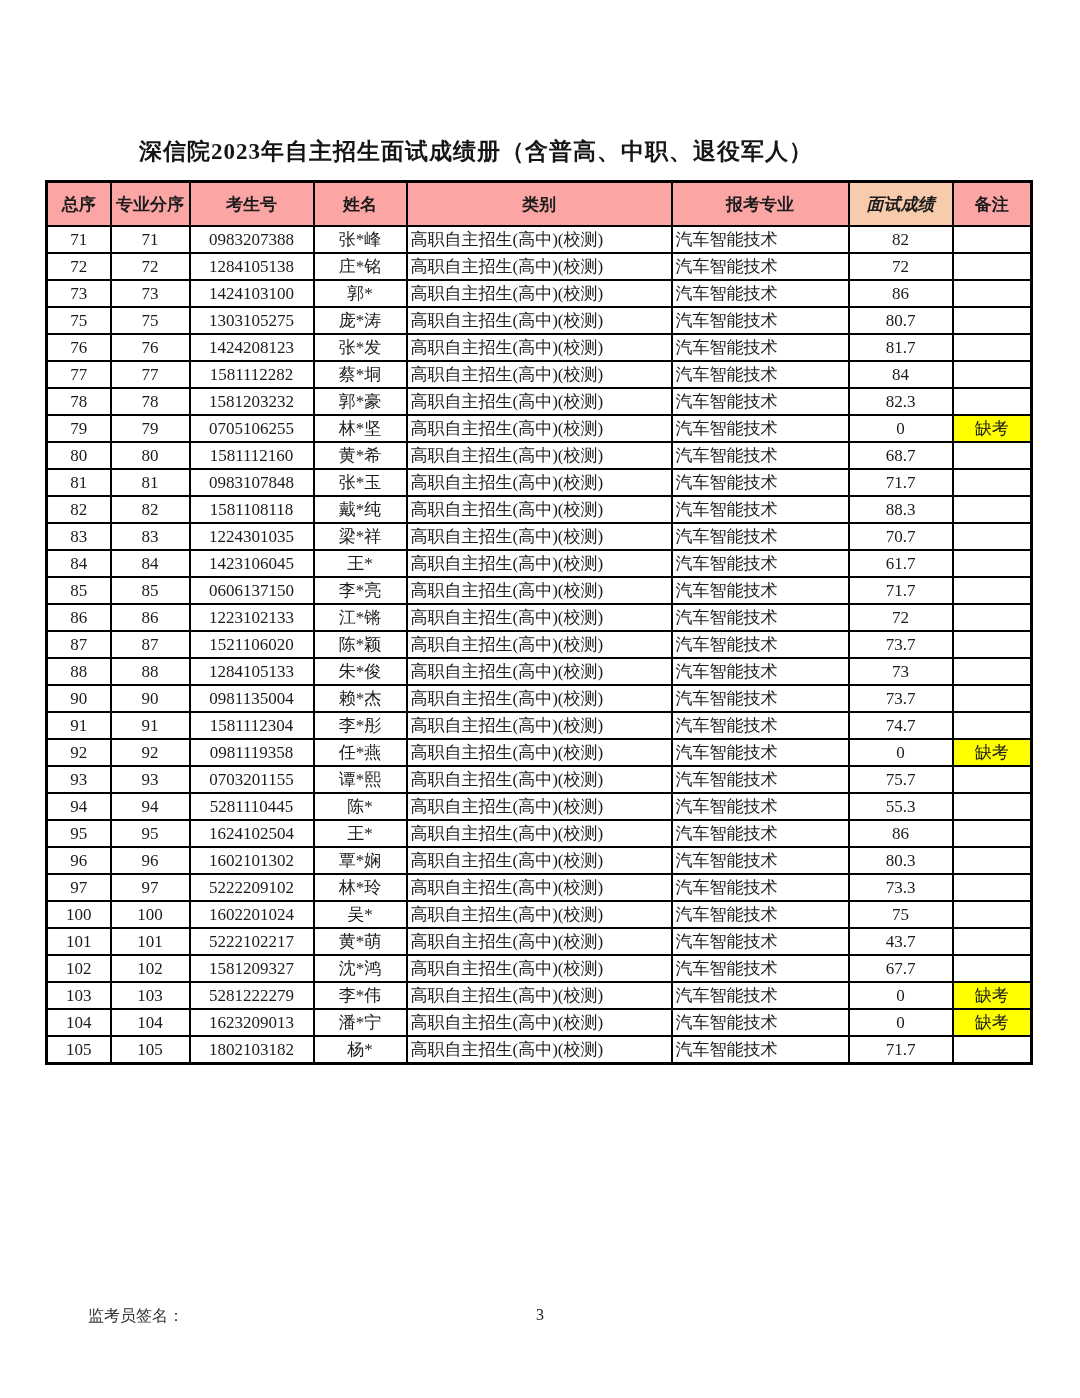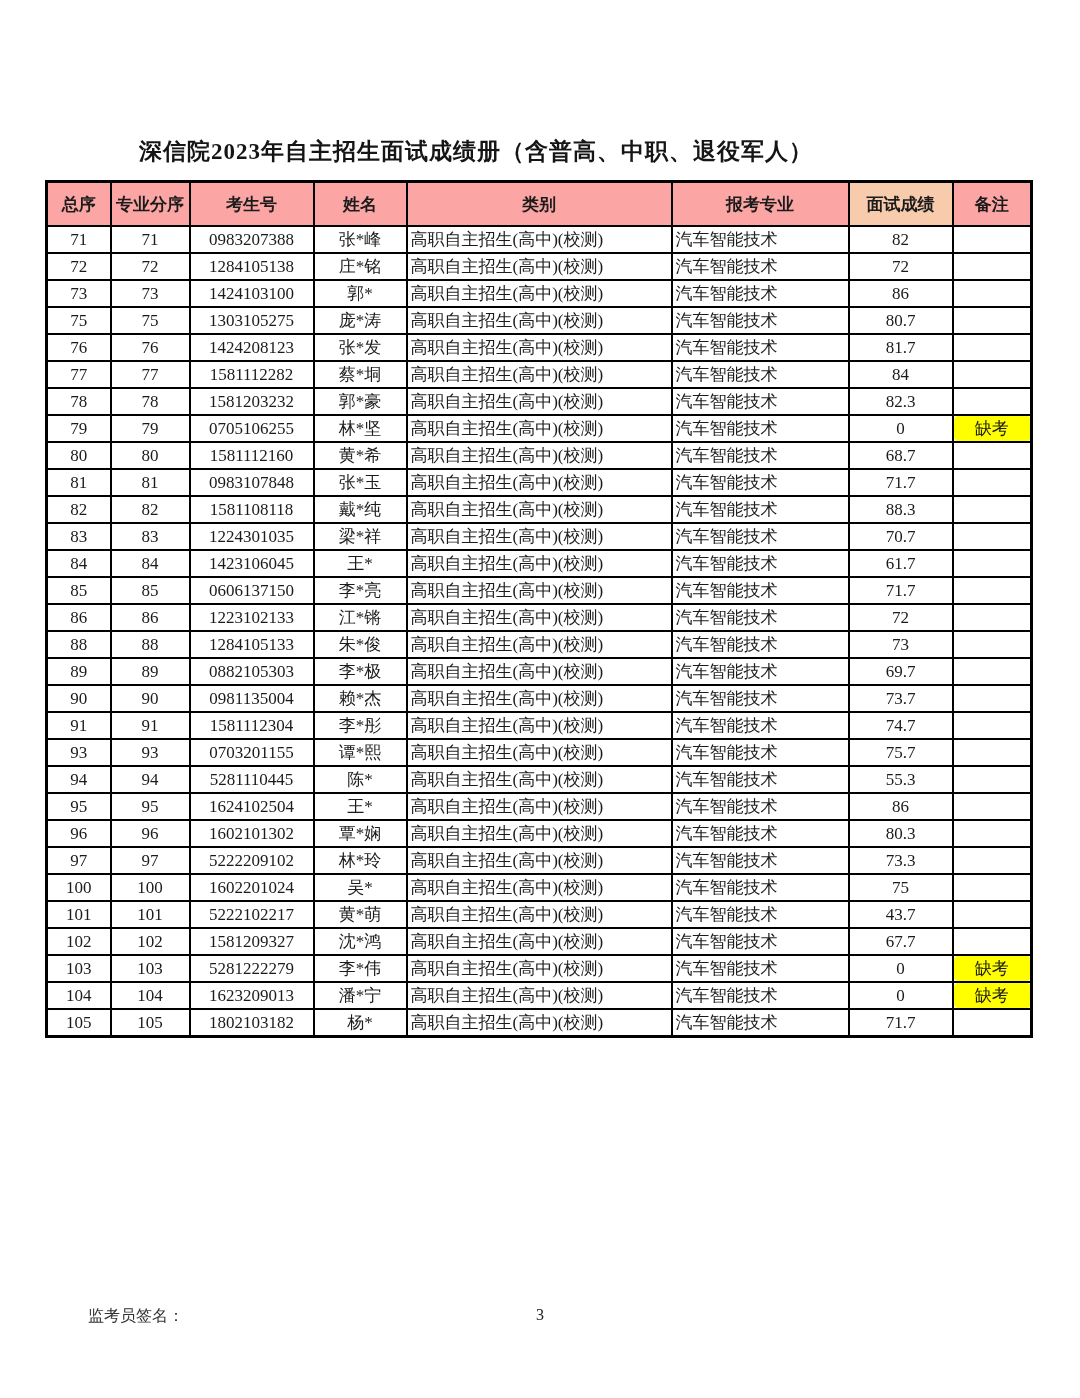--- a/index.html
+++ b/index.html
@@ -49,29 +49,29 @@
     height: 42px;
     font-weight: bold;
     font-size: 17px;
     background: #fca5a5;
   }
   table.score-table td {
     height: 25px;
   }
   table.score-table th.highlight {
     background: var(--score-header-bg, #F8CBAD);
+    font-style: italic;
   }
   table.score-table td.left {
     text-align: left;
     padding-left: 3px;
   }
   table.score-table td.absent {
     background: var(--absent-bg, #FFFF00);
     font-weight: normal;
-    border-radius: 8px;
   }
   .footer {
     position: absolute;
     top: 1306px;
     left: 0;
     width: 1080px;
     font-size: 16px;
     color: #333333;
   }
   .footer .signature {
@@ -262,58 +262,68 @@
         <td>86</td>
         <td>86</td>
         <td>1223102133</td>
         <td>江*锵</td>
         <td class="left">高职自主招生(高中)(校测)</td>
         <td class="left">汽车智能技术</td>
         <td>72</td>
         <td></td>
       </tr>
       <tr>
+        <td>87</td>
+        <td>87</td>
+        <td>1521106020</td>
+        <td>陈*颖</td>
+        <td class="left">高职自主招生(高中)(校测)</td>
+        <td class="left">汽车智能技术</td>
+        <td>73.7</td>
+        <td></td>
+      </tr>
+      <tr>
         <td>88</td>
         <td>88</td>
         <td>1284105133</td>
         <td>朱*俊</td>
         <td class="left">高职自主招生(高中)(校测)</td>
         <td class="left">汽车智能技术</td>
         <td>73</td>
         <td></td>
       </tr>
       <tr>
-        <td>89</td>
-        <td>89</td>
-        <td>0882105303</td>
-        <td>李*极</td>
-        <td class="left">高职自主招生(高中)(校测)</td>
-        <td class="left">汽车智能技术</td>
-        <td>69.7</td>
-        <td></td>
-      </tr>
-      <tr>
         <td>90</td>
         <td>90</td>
         <td>0981135004</td>
         <td>赖*杰</td>
         <td class="left">高职自主招生(高中)(校测)</td>
         <td class="left">汽车智能技术</td>
         <td>73.7</td>
         <td></td>
       </tr>
       <tr>
         <td>91</td>
         <td>91</td>
         <td>1581112304</td>
         <td>李*彤</td>
         <td class="left">高职自主招生(高中)(校测)</td>
         <td class="left">汽车智能技术</td>
         <td>74.7</td>
         <td></td>
+      </tr>
+      <tr>
+        <td>92</td>
+        <td>92</td>
+        <td>0981119358</td>
+        <td>任*燕</td>
+        <td class="left">高职自主招生(高中)(校测)</td>
+        <td class="left">汽车智能技术</td>
+        <td>0</td>
+        <td class="absent">缺考</td>
       </tr>
       <tr>
         <td>93</td>
         <td>93</td>
         <td>0703201155</td>
         <td>谭*熙</td>
         <td class="left">高职自主招生(高中)(校测)</td>
         <td class="left">汽车智能技术</td>
         <td>75.7</td>
         <td></td>

